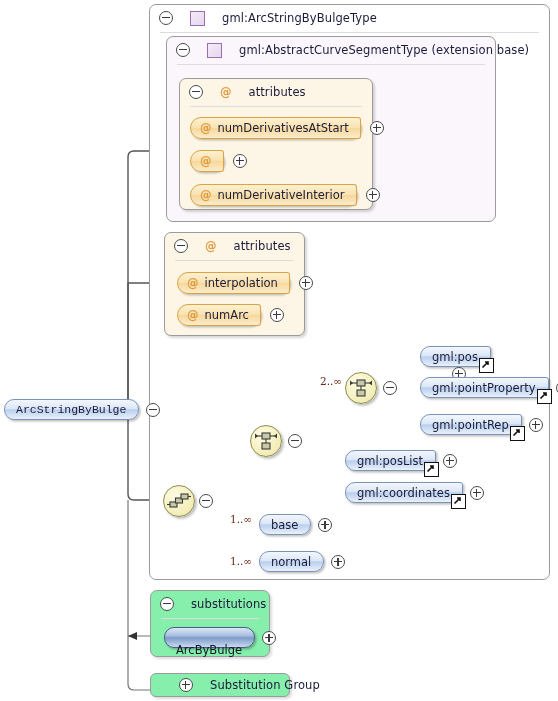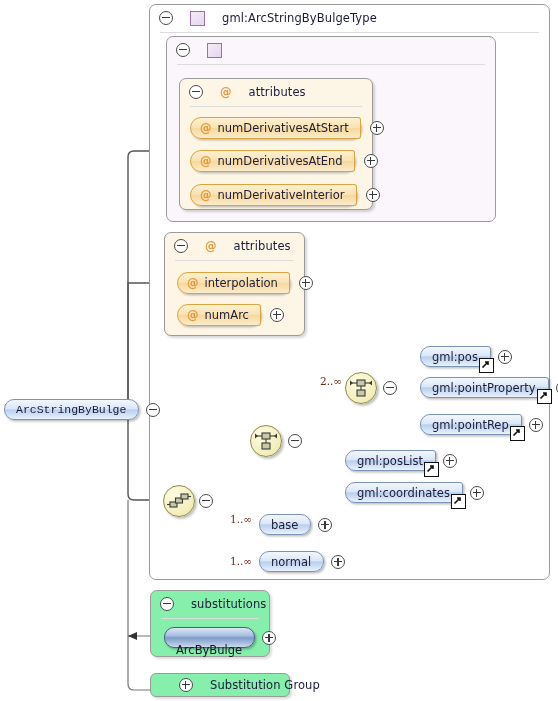--- a/index.html
+++ b/index.html
@@ -128,20 +128,21 @@
       <span class="swatch"></span>
       <span class="p-title">gml:ArcStringByBulgeType</span>
     </div>
     <div class="panel-rule" style="left:10px;right:10px;top:27px;"></div>
   </div>
 
   <div class="panel panel-lilac" style="left:166px;top:36px;width:330px;height:186px;">
     <div class="panel-head">
       <span class="tog"></span>
       <span class="swatch"></span>
+      <span class="p-title">gml:AbstractCurveSegmentType (extension base)</span>
     </div>
     <div class="panel-rule" style="left:10px;right:10px;top:27px;"></div>
   </div>
 
   <div class="panel panel-cream" style="left:179px;top:78px;width:194px;height:132px;box-shadow:2px 2px 2.5px rgba(0,0,0,.16);">
     <div class="panel-head">
       <span class="tog"></span>
       <span class="at-sign">@</span>
       <span class="p-title">attributes</span>
     </div>
@@ -152,21 +153,20 @@
     <div class="attr-box">
       <span class="at-sign">@</span>
       <span class="attr-lbl">numDerivativesAtStart</span>
     </div>
     <span class="tog plus" style="margin-left:9px;"></span>
   </div>
 
   <div class="node" style="left:190px;top:150px;">
     <div class="attr-box">
       <span class="at-sign">@</span>
-      <span class="attr-lbl">numDerivativesAtEnd</span>
     </div>
     <span class="tog plus" style="margin-left:9px;"></span>
   </div>
 
   <div class="node" style="left:190px;top:184px;">
     <div class="attr-box">
       <span class="at-sign">@</span>
       <span class="attr-lbl">numDerivativeInterior</span>
     </div>
     <span class="tog plus" style="margin-left:9px;"></span>
@@ -251,21 +251,21 @@
       </g>
       <g fill="#3b3b3b">
         <polygon points="4,7.5 4,12.5 7,10"></polygon>
         <polygon points="26,7.5 26,12.5 23,10"></polygon>
       </g>
     </svg>
   </div>
   <span class="tog" style="position:absolute;left:383px;top:381px;"></span>
   <span class="occ" style="left:320px;top:375px;">2..∞</span>
 
-  <div class="node" style="left:420px;top:346px;">
+  <div class="node" style="left:420px;top:346px;flex-direction:column;">
     <div class="el-box sq-r">
       <span class="el-lbl">gml:pos</span>
       <span class="linkmark">
         <svg width="9" height="9" viewBox="0 0 9 9">
             <path d="M1.5,7.5 L7,2 M4,2 L7,2 L7,5" stroke="#111" stroke-width="1.6" fill="none"></path>
           </svg>
       </span>
     </div>
     <span class="tog plus" style="margin-left:7px;"></span>
   </div>

